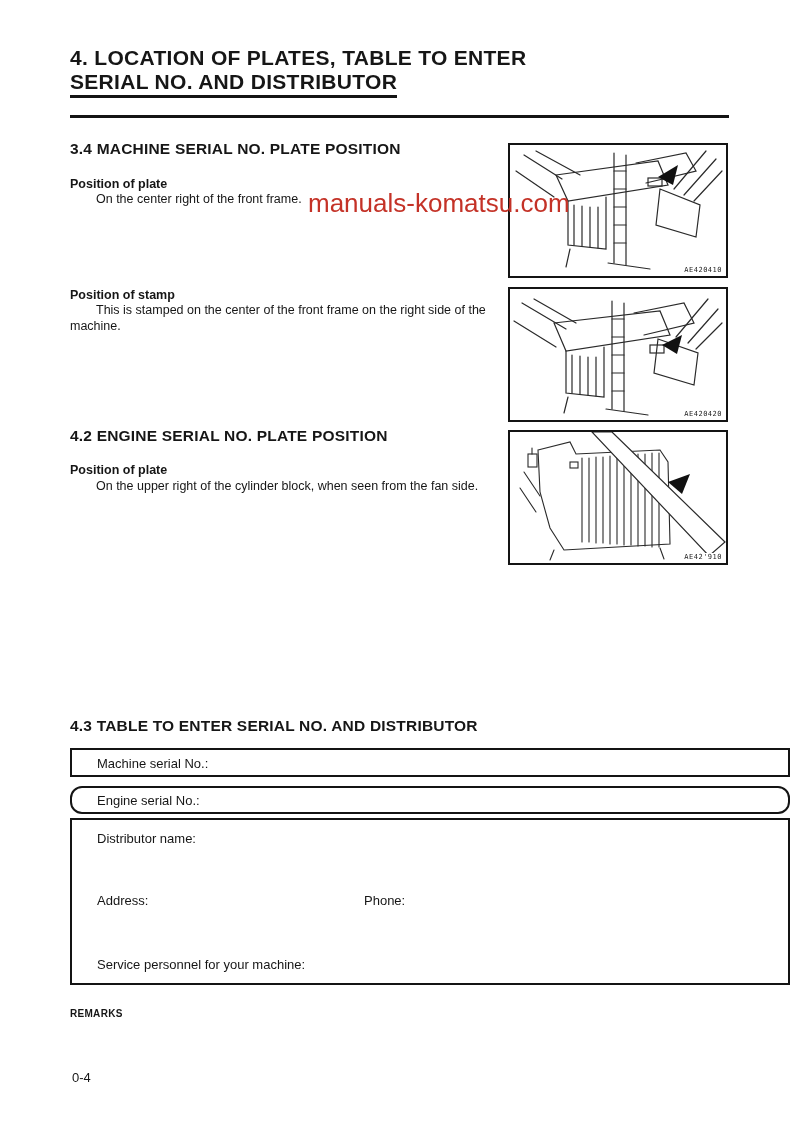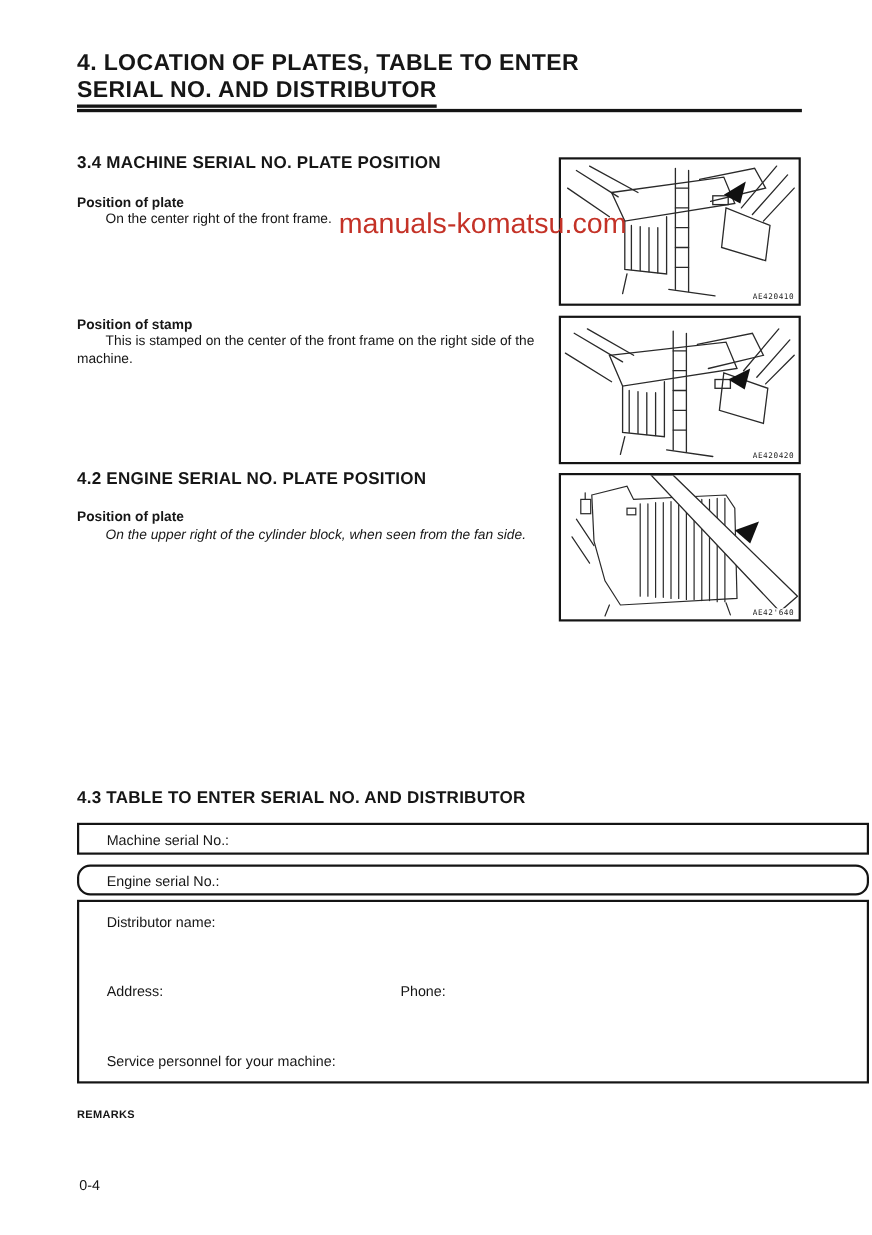--- a/index.html
+++ b/index.html
@@ -7,21 +7,21 @@
     position:relative;
     width:793px; height:1123px;
     background:#ffffff;
     font-family:"Liberation Sans", sans-serif;
     color:#161616;
     overflow:hidden;
   }
   .abs { position:absolute; }
 
   
-  .hdr { top:46px; left:70px; width:659px; border-bottom:3px solid #141414; padding-bottom:1px; }
+  .hdr { top:46px; left:70px; width:659px; border-bottom:3px solid #141414; padding-bottom:17px; }
   .hdr .l1 { font-size:21px; font-weight:bold; letter-spacing:.3px; line-height:1.12; white-space:nowrap; }
   .hdr .l2 { display:inline-block; font-size:21px; font-weight:bold; letter-spacing:.3px;
              border-bottom:3px solid #141414; padding-bottom:1px; white-space:nowrap; }
 
   
   .sec-h { font-size:15.5px; font-weight:bold; letter-spacing:.2px; white-space:nowrap; }
   .lbl   { font-size:12.5px; font-weight:bold; white-space:nowrap; }
   .body-p{ font-size:12.5px; line-height:1.25; text-indent:26px; }
 
   
@@ -59,21 +59,21 @@
 
   <div class="lbl abs" style="top:177px;left:70px;">Position of plate</div>
   <div class="body-p abs" style="top:192px;left:70px;width:440px;">On the center right of the front frame.</div>
 
   <div class="lbl abs" style="top:288px;left:70px;">Position of stamp</div>
   <div class="body-p abs" style="top:303px;left:70px;width:450px;">This is stamped on the center of the front frame on the right side of the machine.</div>
 
   <div class="sec-h abs" style="top:427px;left:70px;">4.2  ENGINE SERIAL NO. PLATE POSITION</div>
 
   <div class="lbl abs" style="top:463px;left:70px;">Position of plate</div>
-  <div class="body-p abs" style="top:479px;left:70px;width:445px;font-style:italic;">On the upper right of the cylinder block, when seen from the fan side.</div>
+  <div class="body-p abs" style="top:479px;left:70px;width:445px;">On the upper right of the cylinder block, when seen from the fan side.</div>
 
   <div class="figure abs" style="top:143px;left:508px;">
     <svg viewBox="0 0 216 131">
       <g stroke="#2a2a2a" stroke-width="1.2" fill="none" stroke-linecap="round">
         <path d="M14,10 L52,34"></path>
         <path d="M6,26 L44,52"></path>
         <path d="M26,6 L70,30"></path>
         <path d="M46,30 L148,16 L158,40 L58,56 Z"></path>
         <path d="M58,56 L58,100 L96,104 L96,52"></path>
         <path d="M64,60 V100 M72,61 V101 M80,62 V102 M88,62 V103"></path>
@@ -119,21 +119,21 @@
         <path d="M72,26 V110 M79,26 V110 M86,25 V111 M93,25 V111 M100,24 V112 M107,24 V112 M114,23 V113 M121,23 V113 M128,22 V114 M135,22 V114 M142,21 V115 M149,21 V115"></path>
         <rect x="18" y="22" width="9" height="13"></rect>
         <path d="M22,16 V22"></path>
         <path d="M14,40 L30,64 M10,56 L26,80"></path>
         <path d="M44,118 L40,128 M150,116 L154,127"></path>
         <rect x="60" y="30" width="8" height="6"></rect>
       </g>
       <polygon points="82,0 102,0 215,110 199,124" fill="#ffffff" stroke="#2a2a2a" stroke-width="1.2"></polygon>
       <polygon points="180,42 158,50 172,62" fill="#111"></polygon>
     </svg>
-    <span class="figcode">AE42'640</span>
+    <span class="figcode">AE42'910</span>
   </div>
 
   <div class="sec-h abs" style="top:717px;left:70px;">4.3  TABLE TO ENTER SERIAL NO. AND DISTRIBUTOR</div>
 
   <div class="tbox abs" style="top:748px;height:29px;">
     <span class="tcell" style="top:6px;left:25px;">Machine serial No.:</span>
   </div>
 
   <div class="tbox abs" style="top:786px;height:28px;border-radius:12px;">
     <span class="tcell" style="top:5px;left:25px;">Engine serial No.:</span>

